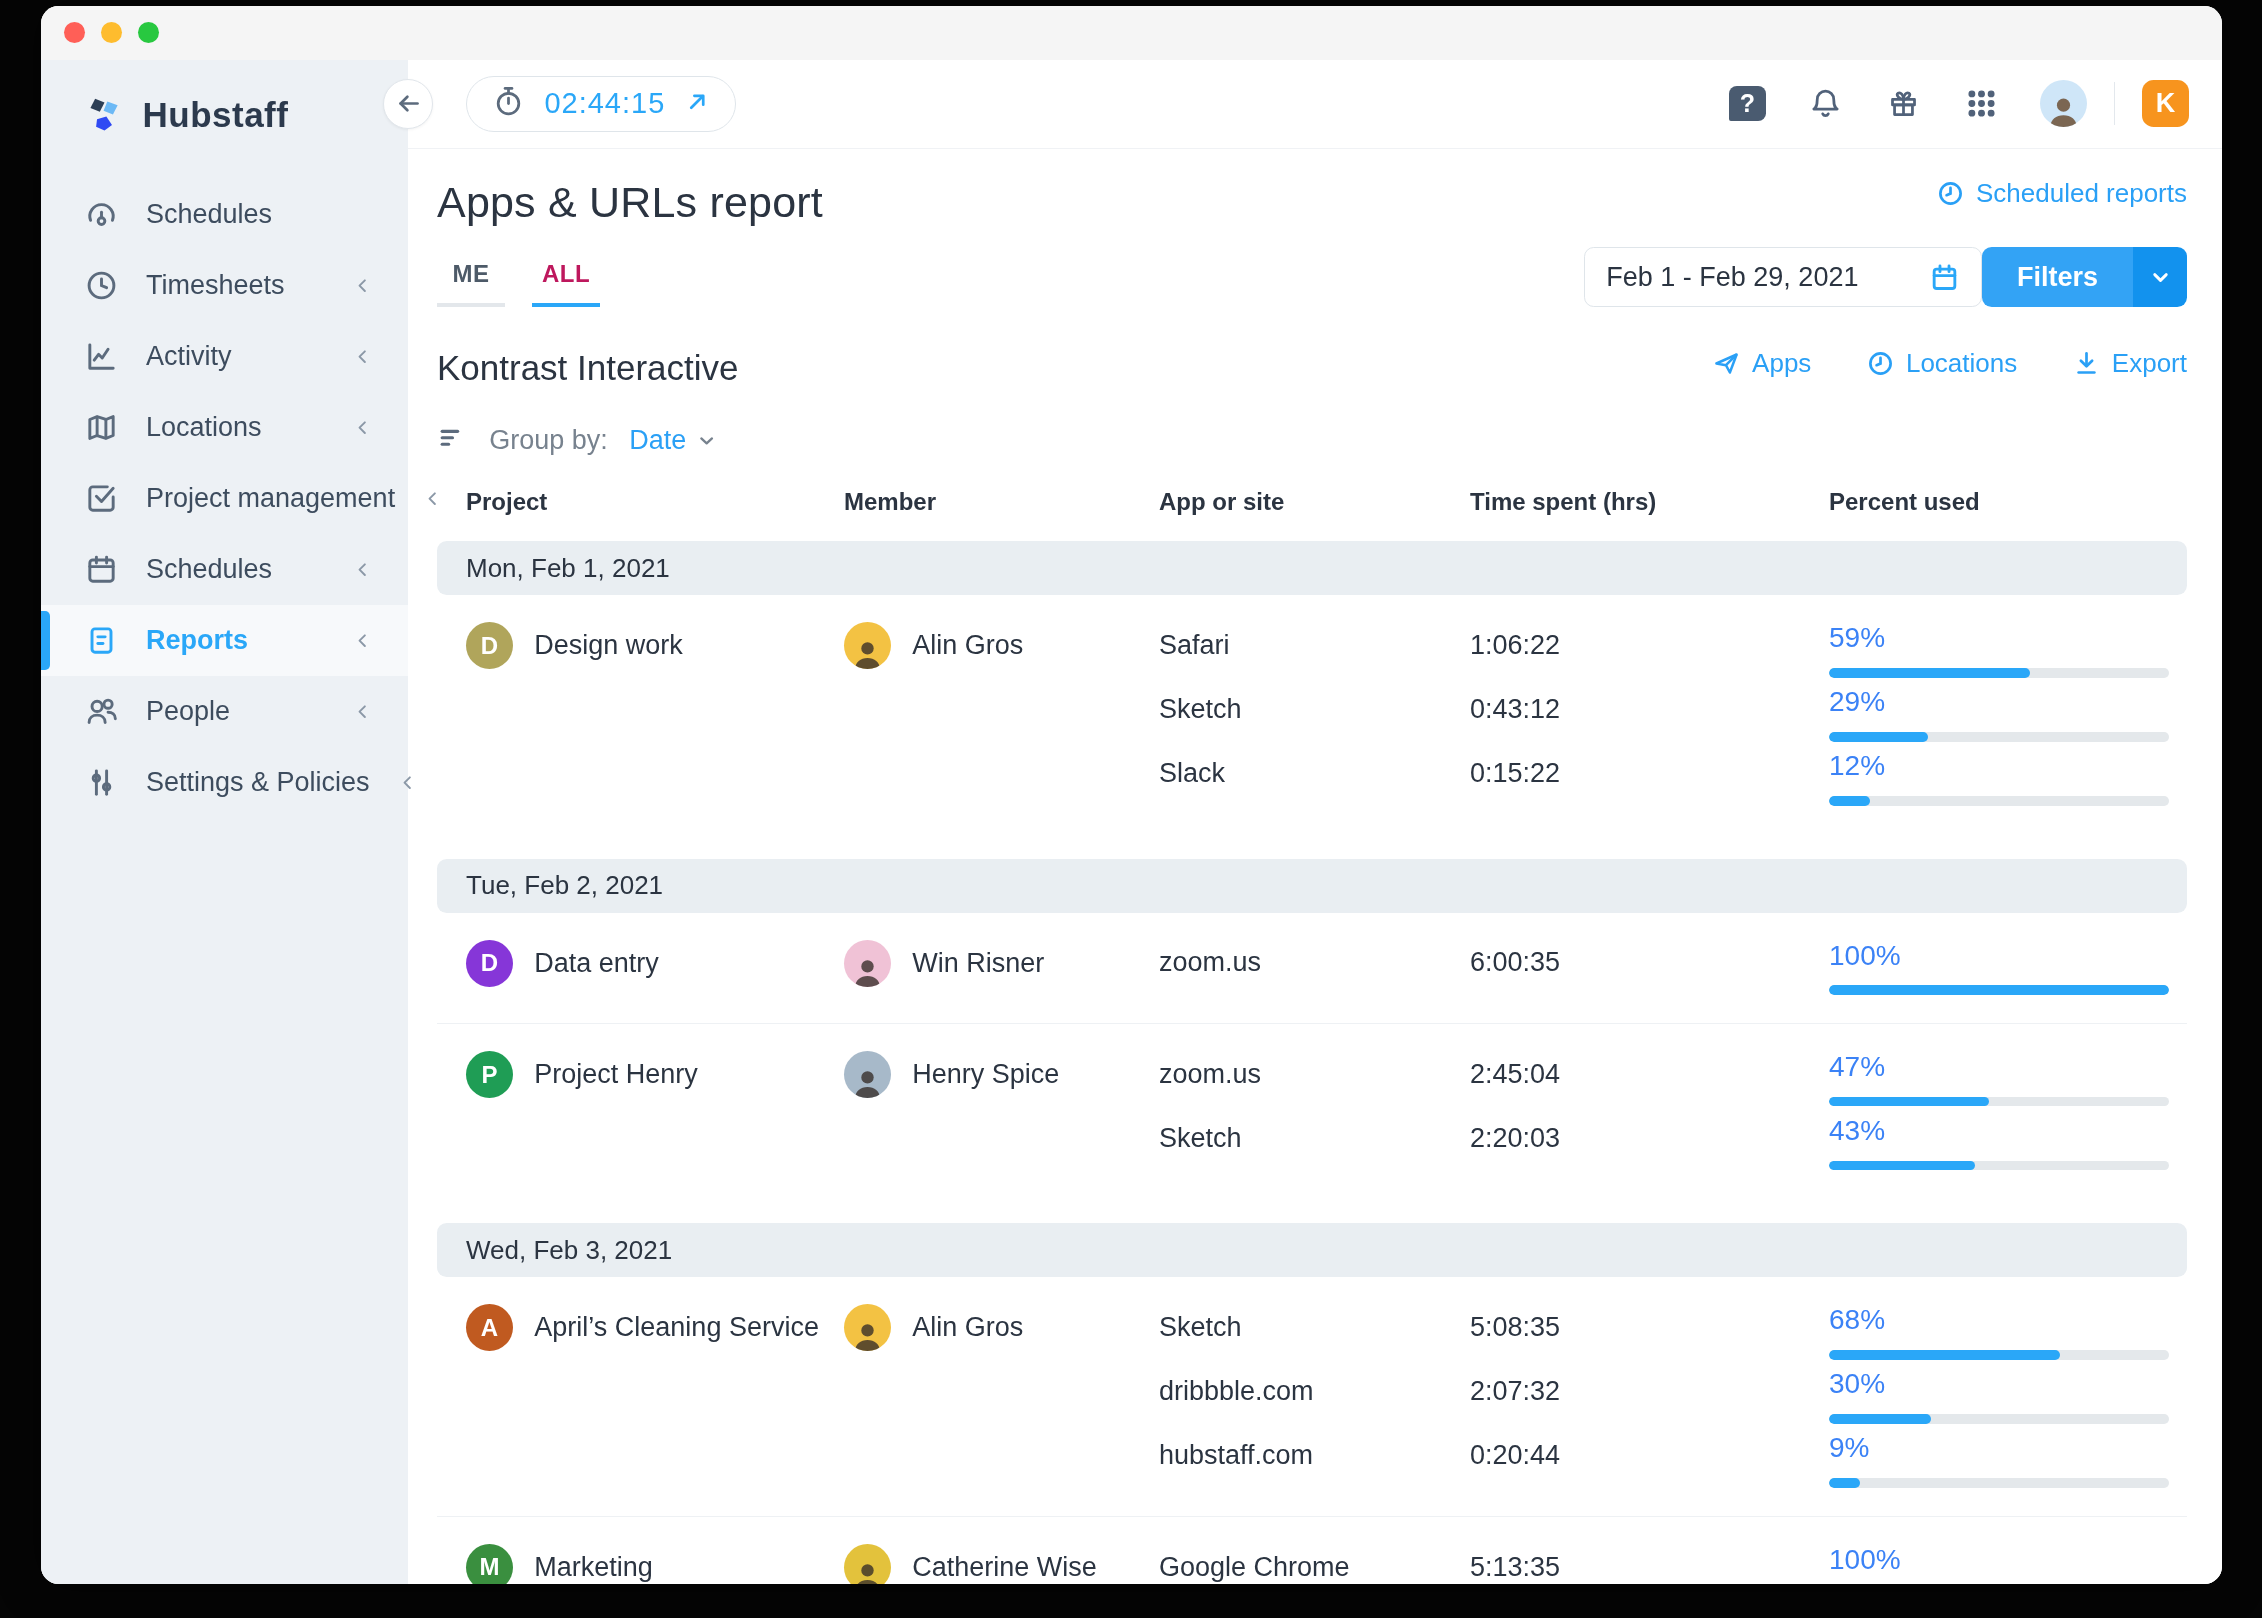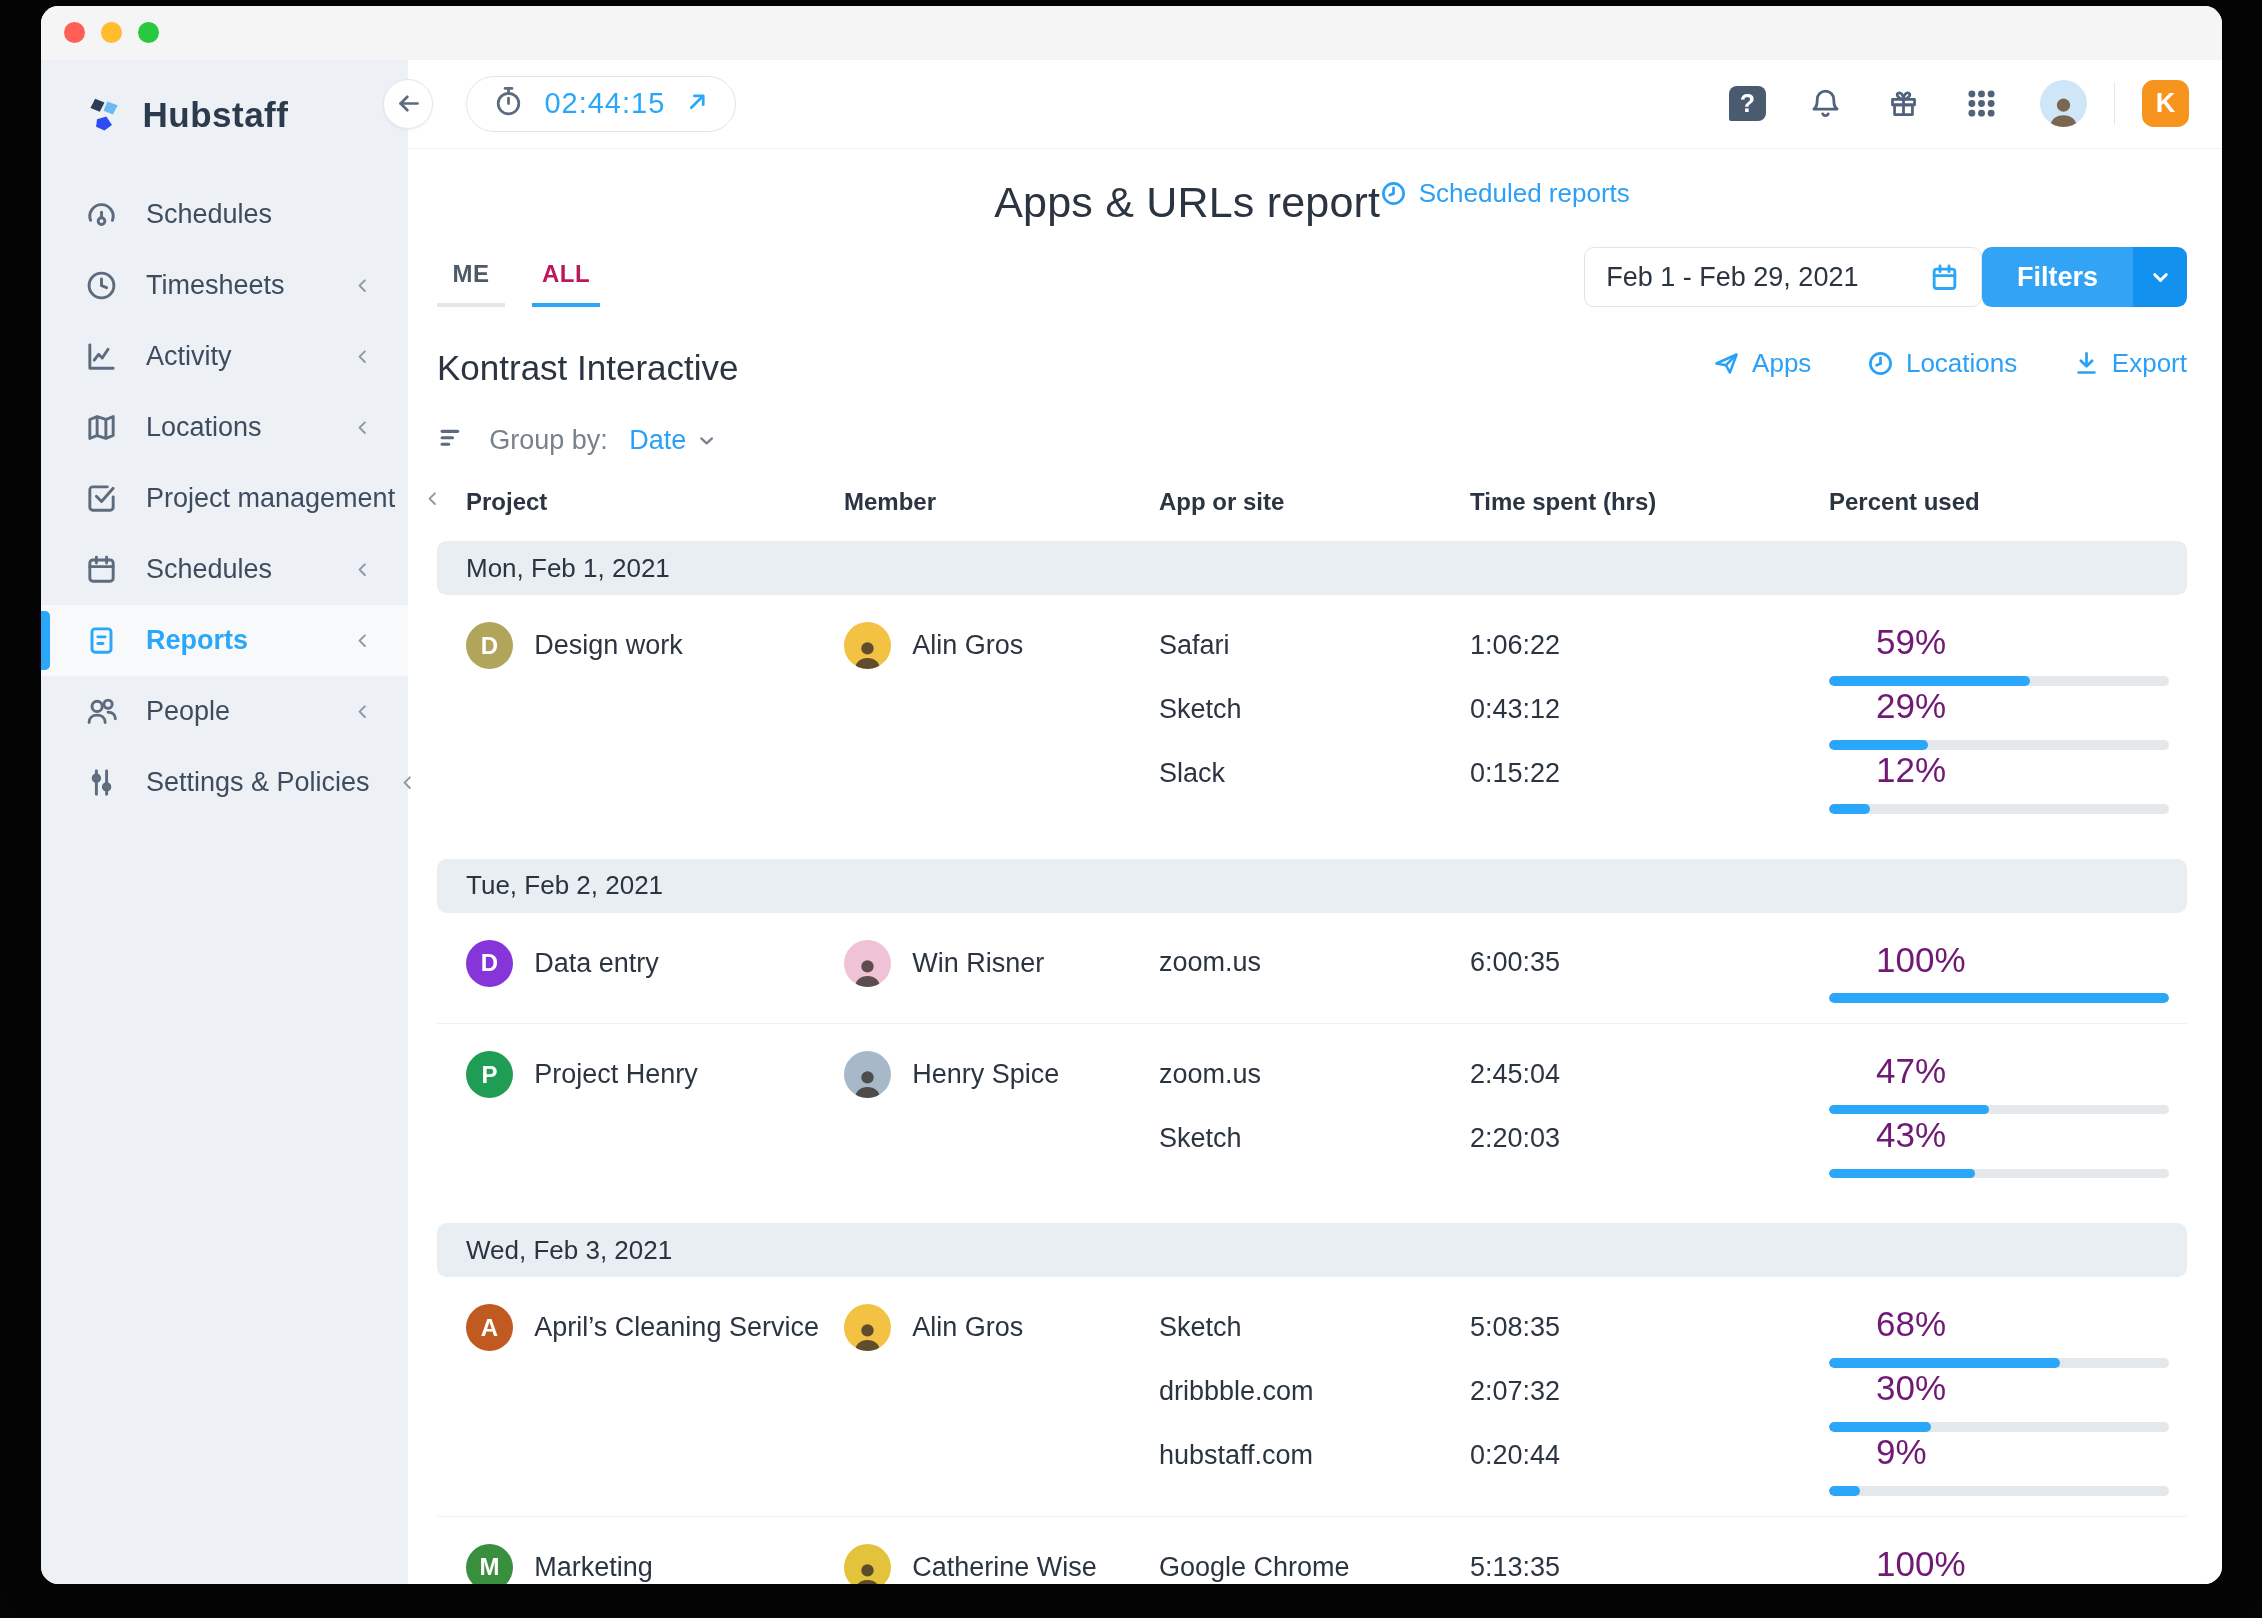--- a/index.html
+++ b/index.html
@@ -46,21 +46,21 @@
   .topbar-spacer { flex:1; }
   .tb-icon { width:39px; height:39px; margin-left:39px; display:flex; align-items:center; justify-content:center; cursor:pointer; }
   .tb-icon svg { width:33px; height:33px; stroke:#51627a; }
   .help-bubble { width:37px; height:35px; background:#4a5b70; border-radius:7.8px 7.8px 7.8px 1.9px; color:#fff; font-size:25px; font-weight:700; display:flex; align-items:center; justify-content:center; }
   .avatar-circ { width:47px; height:47px; border-radius:50%; margin-left:39px; background:#cfe6f8; display:flex; align-items:flex-end; justify-content:center; overflow:hidden; cursor:pointer; }
   .avatar-circ svg { width:35px; height:35px; fill:#7b6652; }
   .tb-divider { width:1px; height:43px; background:#e3e8ed; margin-left:27px; }
   .k-badge { width:47px; height:47px; border-radius:11.6px; background:#f7941e; color:#fff; font-size:27px; font-weight:700; display:flex; align-items:center; justify-content:center; margin-left:27px; cursor:pointer; }
 
   .page { flex:1; padding:29px 35px 0 29px; min-height:0; overflow:hidden; display:flex; flex-direction:column; }
-  .header-row { display:flex; justify-content:center; align-items:flex-start; }
+  .header-row { display:flex; justify-content:space-between; align-items:flex-start; }
   .page-title { font-size:43px; font-weight:500; color:#2b3441; letter-spacing:0.2px; }
   .blue-link { display:flex; align-items:center; gap:11.6px; color:#2aa0f6; font-size:26px; cursor:pointer; white-space:nowrap; }
   .blue-link svg { width:27px; height:27px; stroke:#2aa0f6; }
   .controls-row { display:flex; justify-content:space-between; align-items:flex-end; margin-top:19.4px; }
   .tabs { display:flex; }
   .tab { min-width:68px; text-align:center; padding:13.6px 3.9px 15.5px; font-size:24px; font-weight:700; letter-spacing:0.5px; cursor:pointer; color:#4d5a68; border-bottom:4.9px solid #e3e7eb; margin-right:27px; }
   .tab.active { color:#be185d; border-bottom-color:#2aa7f8; }
   .right-controls { display:flex; align-items:flex-end; }
   .date-input { width:398px; height:60px; border:1px solid #dfe5ea; border-radius:9.7px; display:flex; align-items:center; padding:0 21.3px; gap:15.5px; cursor:pointer; }
   .date-text { flex:1; font-size:27px; color:#2b3441; }
@@ -88,21 +88,21 @@
   .cell-project { width:378px; display:flex; align-items:center; gap:21.3px; flex:0 0 auto; }
   .proj-avatar { width:47px; height:47px; border-radius:50%; color:#fff; font-size:24px; font-weight:700; display:flex; align-items:center; justify-content:center; flex:0 0 auto; }
   .cell-name { font-size:27px; color:#2b3441; }
   .cell-member { width:315px; display:flex; align-items:center; gap:21.3px; flex:0 0 auto; }
   .mem-avatar { width:47px; height:47px; border-radius:50%; display:flex; align-items:flex-end; justify-content:center; overflow:hidden; flex:0 0 auto; }
   .mem-avatar svg { width:33px; height:33px; fill:rgba(52,44,40,.78); }
   .cell-apps { flex:1; display:flex; flex-direction:column; }
   .app-line { display:grid; grid-template-columns:311px 359px 1fr; min-height:64px; align-items:start; }
   .app-name, .app-time { font-size:27px; color:#2b3441; padding-top:7.8px; }
   .pct-block { padding-top:0; }
-  .pct-label { font-size:35px; color:#701a75;margin-left:47px; }
+  .pct-label { font-size:28px; color:#3b82f6; }
   .pct-track { width:340px; height:9.7px; border-radius:4.9px; background:#e4e8eb; margin-top:13.6px; overflow:hidden; }
   .pct-fill { height:100%; border-radius:4.9px; background:#2aa7f8; }
 </style>
 </head>
 <body>
 
 <div class="window">
 
   <div class="titlebar">
     <span class="tl red"></span>

